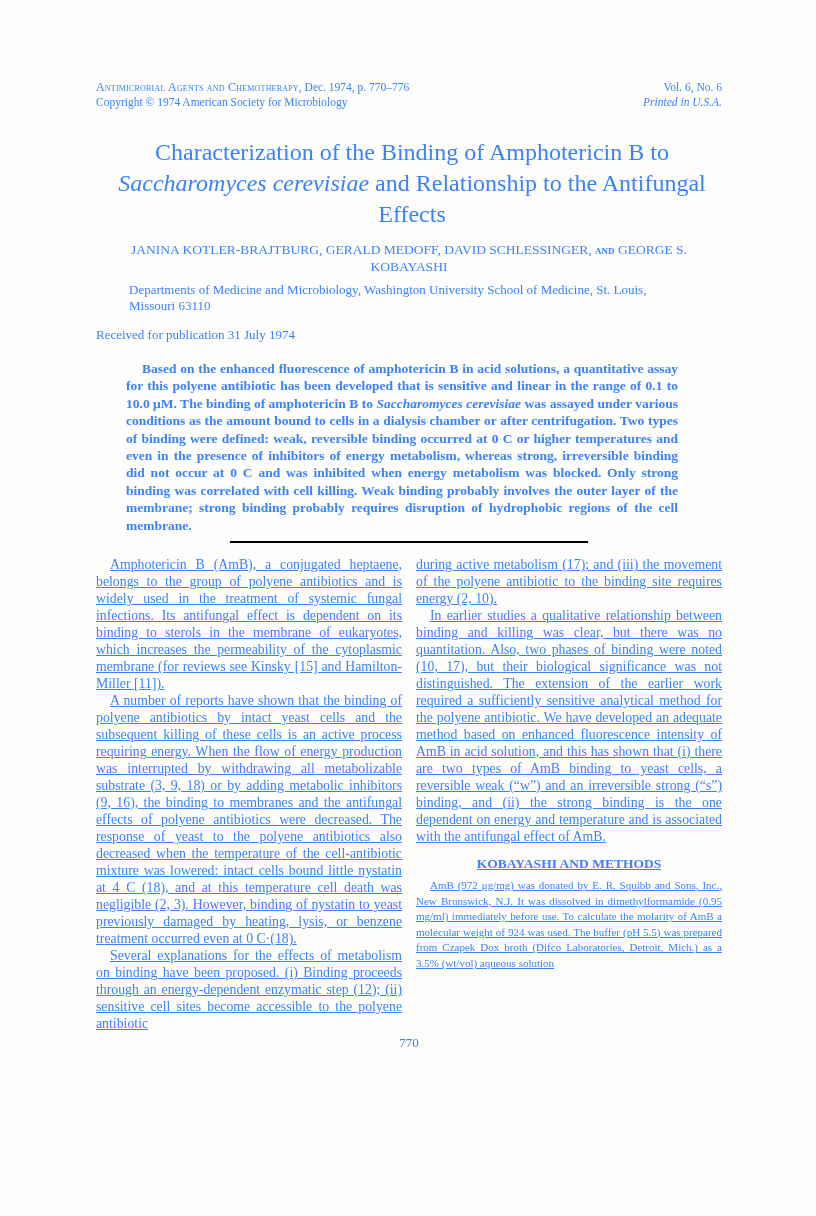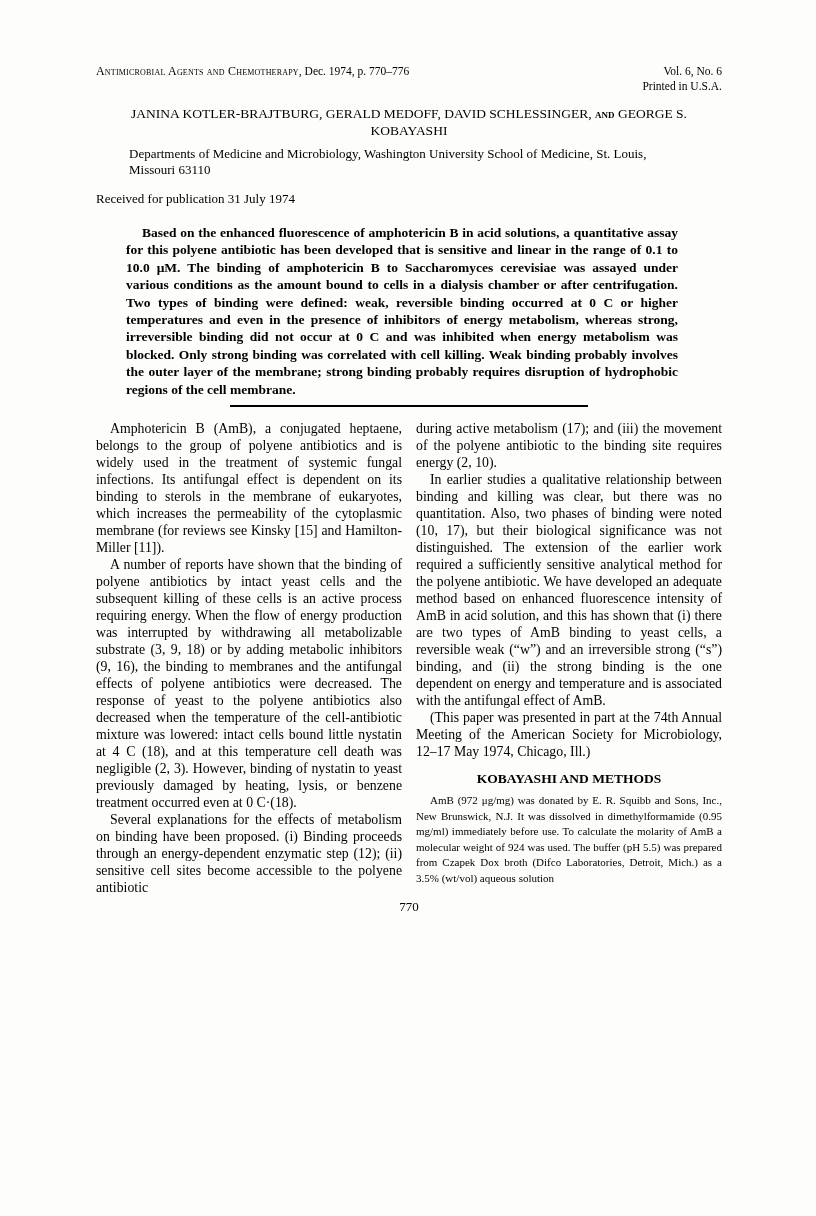--- a/index.html
+++ b/index.html
@@ -2,28 +2,28 @@
 <html><head>
 <meta charset="utf-8">
 <style>
   html, body { margin: 0; padding: 0; background: #e8e8e6; }
   .page {
     position: relative;
     width: 816px;
     height: 1216px;
     margin: 0 auto;
     background: #fdfdfb;
-    color: #000000;
+    color: #3b82f6;
     font-family: "Liberation Serif", serif;
     box-sizing: border-box;
-    padding: 64px 94px 0 96px;
+    padding: 80px 94px 0 96px;
     overflow: hidden;
   }
   .sc { font-variant: small-caps; }
-  .i  { }
+  .i  { font-style: italic; }
 
   
   .masthead {
     display: flex;
     justify-content: space-between;
     align-items: flex-start;
     font-size: 11.5px;
     line-height: 15px;
   }
   .masthead-left .sc { font-size: 12px; letter-spacing: 0.2px; }
@@ -74,20 +74,21 @@
     border-top: 2px solid #000;
     width: 358px;
     margin: 7px auto 0 auto;
   }
 
   
   .columns {
     display: flex;
     gap: 14px;
     margin-top: 13px;
+    text-decoration: underline;
   }
   .col { width: 306px; }
   .col p {
     margin: 0;
     font-size: 13.8px;
     line-height: 17px;
     text-align: justify;
     text-indent: 14px;
   }
   .col p.no-indent { text-indent: 0; }
@@ -110,48 +111,49 @@
   }
 </style>
 </head>
 <body>
 
 <div class="page">
 
   <header class="masthead">
     <div class="masthead-left">
       <div><span class="sc">Antimicrobial Agents and Chemotherapy</span><span>, Dec. 1974, p. 770–776</span></div>
+      <div>Copyright © 1974  American Society for Microbiology</div>
     </div>
     <div class="masthead-right">
       <div>Vol. 6, No. 6</div>
       <div class="i">Printed in U.S.A.</div>
     </div>
   </header>
 
+  <h1 class="title"><span>Characterization of the Binding of Amphotericin B to</span> <span class="i">Saccharomyces cerevisiae</span> <span>and Relationship to the Antifungal Effects</span></h1>
 
   <div class="authors"><span>JANINA KOTLER-BRAJTBURG, GERALD MEDOFF, DAVID SCHLESSINGER,</span> <span class="sc">and</span> <span>GEORGE S. KOBAYASHI</span></div>
 
   <div class="affiliation">Departments of Medicine and Microbiology, Washington University School of Medicine, St. Louis, Missouri 63110</div>
 
   <div class="received">Received for publication 31 July 1974</div>
 
   <div class="abstract"><span>Based on the enhanced fluorescence of amphotericin B in acid solutions, a quantitative assay for this polyene antibiotic has been developed that is sensitive and linear in the range of 0.1 to 10.0 μM. The binding of amphotericin B to </span><span class="i">Saccharomyces cerevisiae</span><span> was assayed under various conditions as the amount bound to cells in a dialysis chamber or after centrifugation. Two types of binding were defined: weak, reversible binding occurred at 0 C or higher temperatures and even in the presence of inhibitors of energy metabolism, whereas strong, irreversible binding did not occur at 0 C and was inhibited when energy metabolism was blocked. Only strong binding was correlated with cell killing. Weak binding probably involves the outer layer of the membrane; strong binding probably requires disruption of hydrophobic regions of the cell membrane.</span></div>
 
   <hr class="rule">
 
   <div class="columns">
     <div class="col">
       <p>Amphotericin B (AmB), a conjugated heptaene, belongs to the group of polyene antibiotics and is widely used in the treatment of systemic fungal infections. Its antifungal effect is dependent on its binding to sterols in the membrane of eukaryotes, which increases the permeability of the cytoplasmic membrane (for reviews see Kinsky [15] and Hamilton-Miller [11]).</p>
       <p>A number of reports have shown that the binding of polyene antibiotics by intact yeast cells and the subsequent killing of these cells is an active process requiring energy. When the flow of energy production was interrupted by withdrawing all metabolizable substrate (3, 9, 18) or by adding metabolic inhibitors (9, 16), the binding to membranes and the antifungal effects of polyene antibiotics were decreased. The response of yeast to the polyene antibiotics also decreased when the temperature of the cell-antibiotic mixture was lowered: intact cells bound little nystatin at 4 C (18), and at this temperature cell death was negligible (2, 3). However, binding of nystatin to yeast previously damaged by heating, lysis, or benzene treatment occurred even at 0 C·(18).</p>
       <p>Several explanations for the effects of metabolism on binding have been proposed. (i) Binding proceeds through an energy-dependent enzymatic step (12); (ii) sensitive cell sites become accessible to the polyene antibiotic</p>
     </div>
     <div class="col">
       <p class="no-indent">during active metabolism (17); and (iii) the movement of the polyene antibiotic to the binding site requires energy (2, 10).</p>
       <p>In earlier studies a qualitative relationship between binding and killing was clear, but there was no quantitation. Also, two phases of binding were noted (10, 17), but their biological significance was not distinguished. The extension of the earlier work required a sufficiently sensitive analytical method for the polyene antibiotic. We have developed an adequate method based on enhanced fluorescence intensity of AmB in acid solution, and this has shown that (i) there are two types of AmB binding to yeast cells, a reversible weak (“w”) and an irreversible strong (“s”) binding, and (ii) the strong binding is the one dependent on energy and temperature and is associated with the antifungal effect of AmB.</p>
-      <p>(This paper was presented in part at the 74th Annual Meeting of the American Society for Microbiology, 12–17 May 1974, Chicago, Ill.)</p>
       <div class="section-heading">KOBAYASHI AND METHODS</div>
       <p class="methods">AmB (972 μg/mg) was donated by E. R. Squibb and Sons, Inc., New Brunswick, N.J. It was dissolved in dimethylformamide (0.95 mg/ml) immediately before use. To calculate the molarity of AmB a molecular weight of 924 was used. The buffer (pH 5.5) was prepared from Czapek Dox broth (Difco Laboratories, Detroit, Mich.) as a 3.5% (wt/vol) aqueous solution</p>
     </div>
   </div>
 
   <div class="page-number">770</div>
 
 </div>
 
 </body></html>

